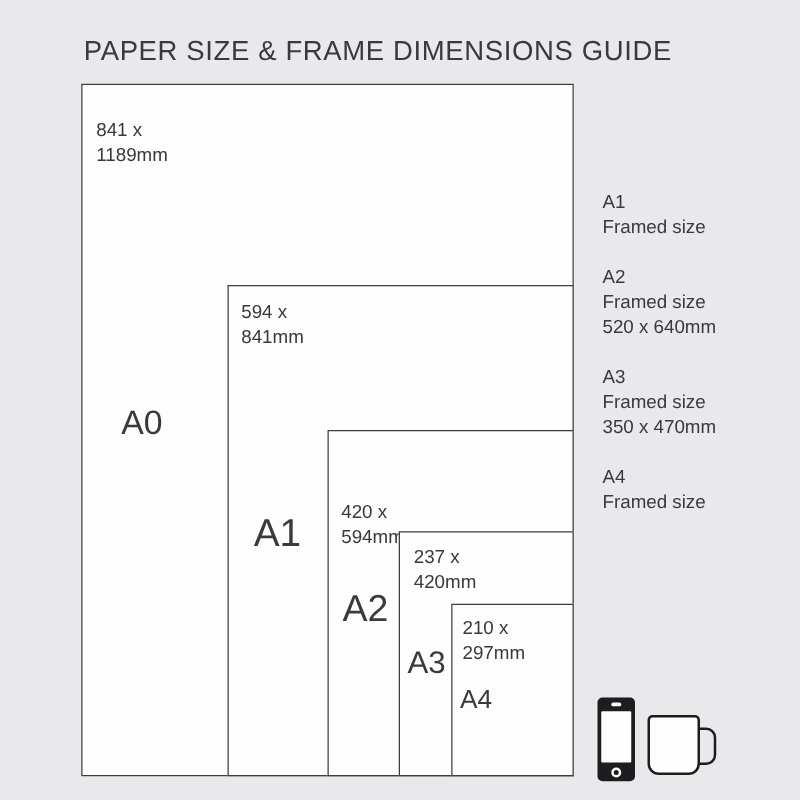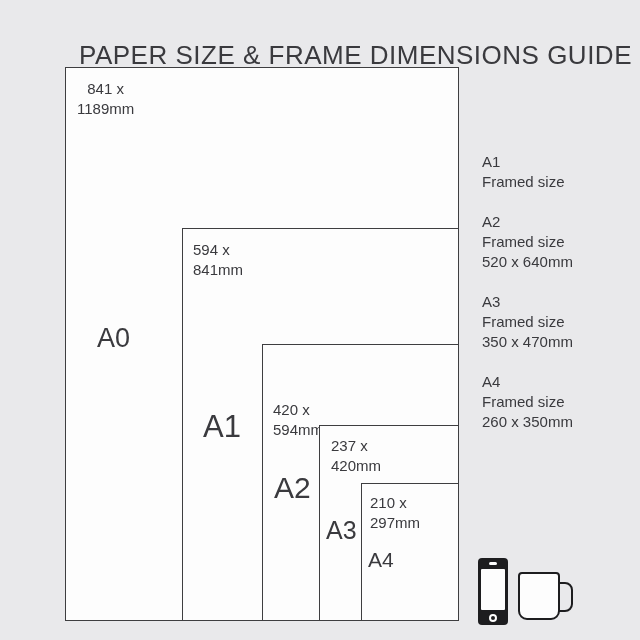--- a/index.html
+++ b/index.html
@@ -5,22 +5,22 @@
   html, body { margin: 0; padding: 0; }
   body {
     width: 640px; height: 640px;
     background: var(--background, #e9e9eb);
     font-family: "Liberation Sans", sans-serif;
     color: var(--ink, #3a3a3e);
     position: relative;
     overflow: hidden;
   }
   .title {
-    position: absolute; left: 63px; top: 24px; margin: 16px;
-    font-size: 26px; font-weight: 500; letter-spacing: 0.5px;
+    position: absolute; left: 63px; top: 24px; margin: 4px;
+    font-size: 22px; font-weight: 500; letter-spacing: 0.5px;
     color: var(--ink, #3a3a3e);
     white-space: nowrap;
   }
   .diagram {
     position: absolute; left: 65px; top: 67px; width: 394px; height: 554px;
   }
   .paper {
     position: absolute; right: 0; bottom: 0;
     background: var(--paper, #fdfdfd);
     border: 1.5px solid var(--line, #3e3e40);
@@ -28,21 +28,21 @@
   }
   .a0 { width: 394px; height: 554px; }
   .a1 { width: 277px; height: 393px; }
   .a2 { width: 197px; height: 277px; }
   .a3 { width: 140px; height: 196px; }
   .a4 { width: 98px;  height: 138px; }
   .dims {
     position: absolute; white-space: pre-line;
     font-size: 15px; line-height: 20px;
   }
-  .a0 .dims { left: 11px; top: 11px; text-align: center; }
+  .a0 .dims { left: 11px; top: 27px; }
   .a1 .dims { left: 10px; top: 11px; }
   .a2 .dims { left: 10px; top: 10px; margin-top: 45px; }
   .a3 .dims { left: 11px; top: 10px; }
   .a4 .dims { left: 8px;  top: 9px; }
   .size-label { position: absolute; line-height: 1; }
   .a0 .size-label { left: 31px; top: 257px; font-size: 27px; }
   .a1 .size-label { left: 20px; top: 182px; font-size: 31px; }
   .a2 .size-label { left: 11px; top: 128px; font-size: 30px; }
   .a3 .size-label { left: 6px;  top: 92px;  font-size: 25px; }
   .a4 .size-label { left: 6px;  top: 65px;  font-size: 21px; }
@@ -132,21 +132,20 @@
     <div>520 x 640mm</div>
   </div>
   <div class="legend-block">
     <div>A3</div>
     <div>Framed size</div>
     <div>350 x 470mm</div>
   </div>
   <div class="legend-block">
     <div>A4</div>
     <div>Framed size</div>
-    <div>260 x 350mm</div>
   </div>
 </div>
 
 <div class="phone">
   <div class="phone-speaker"></div>
   <div class="phone-screen"></div>
   <div class="phone-home"></div>
 </div>
 
 <div class="mug">

